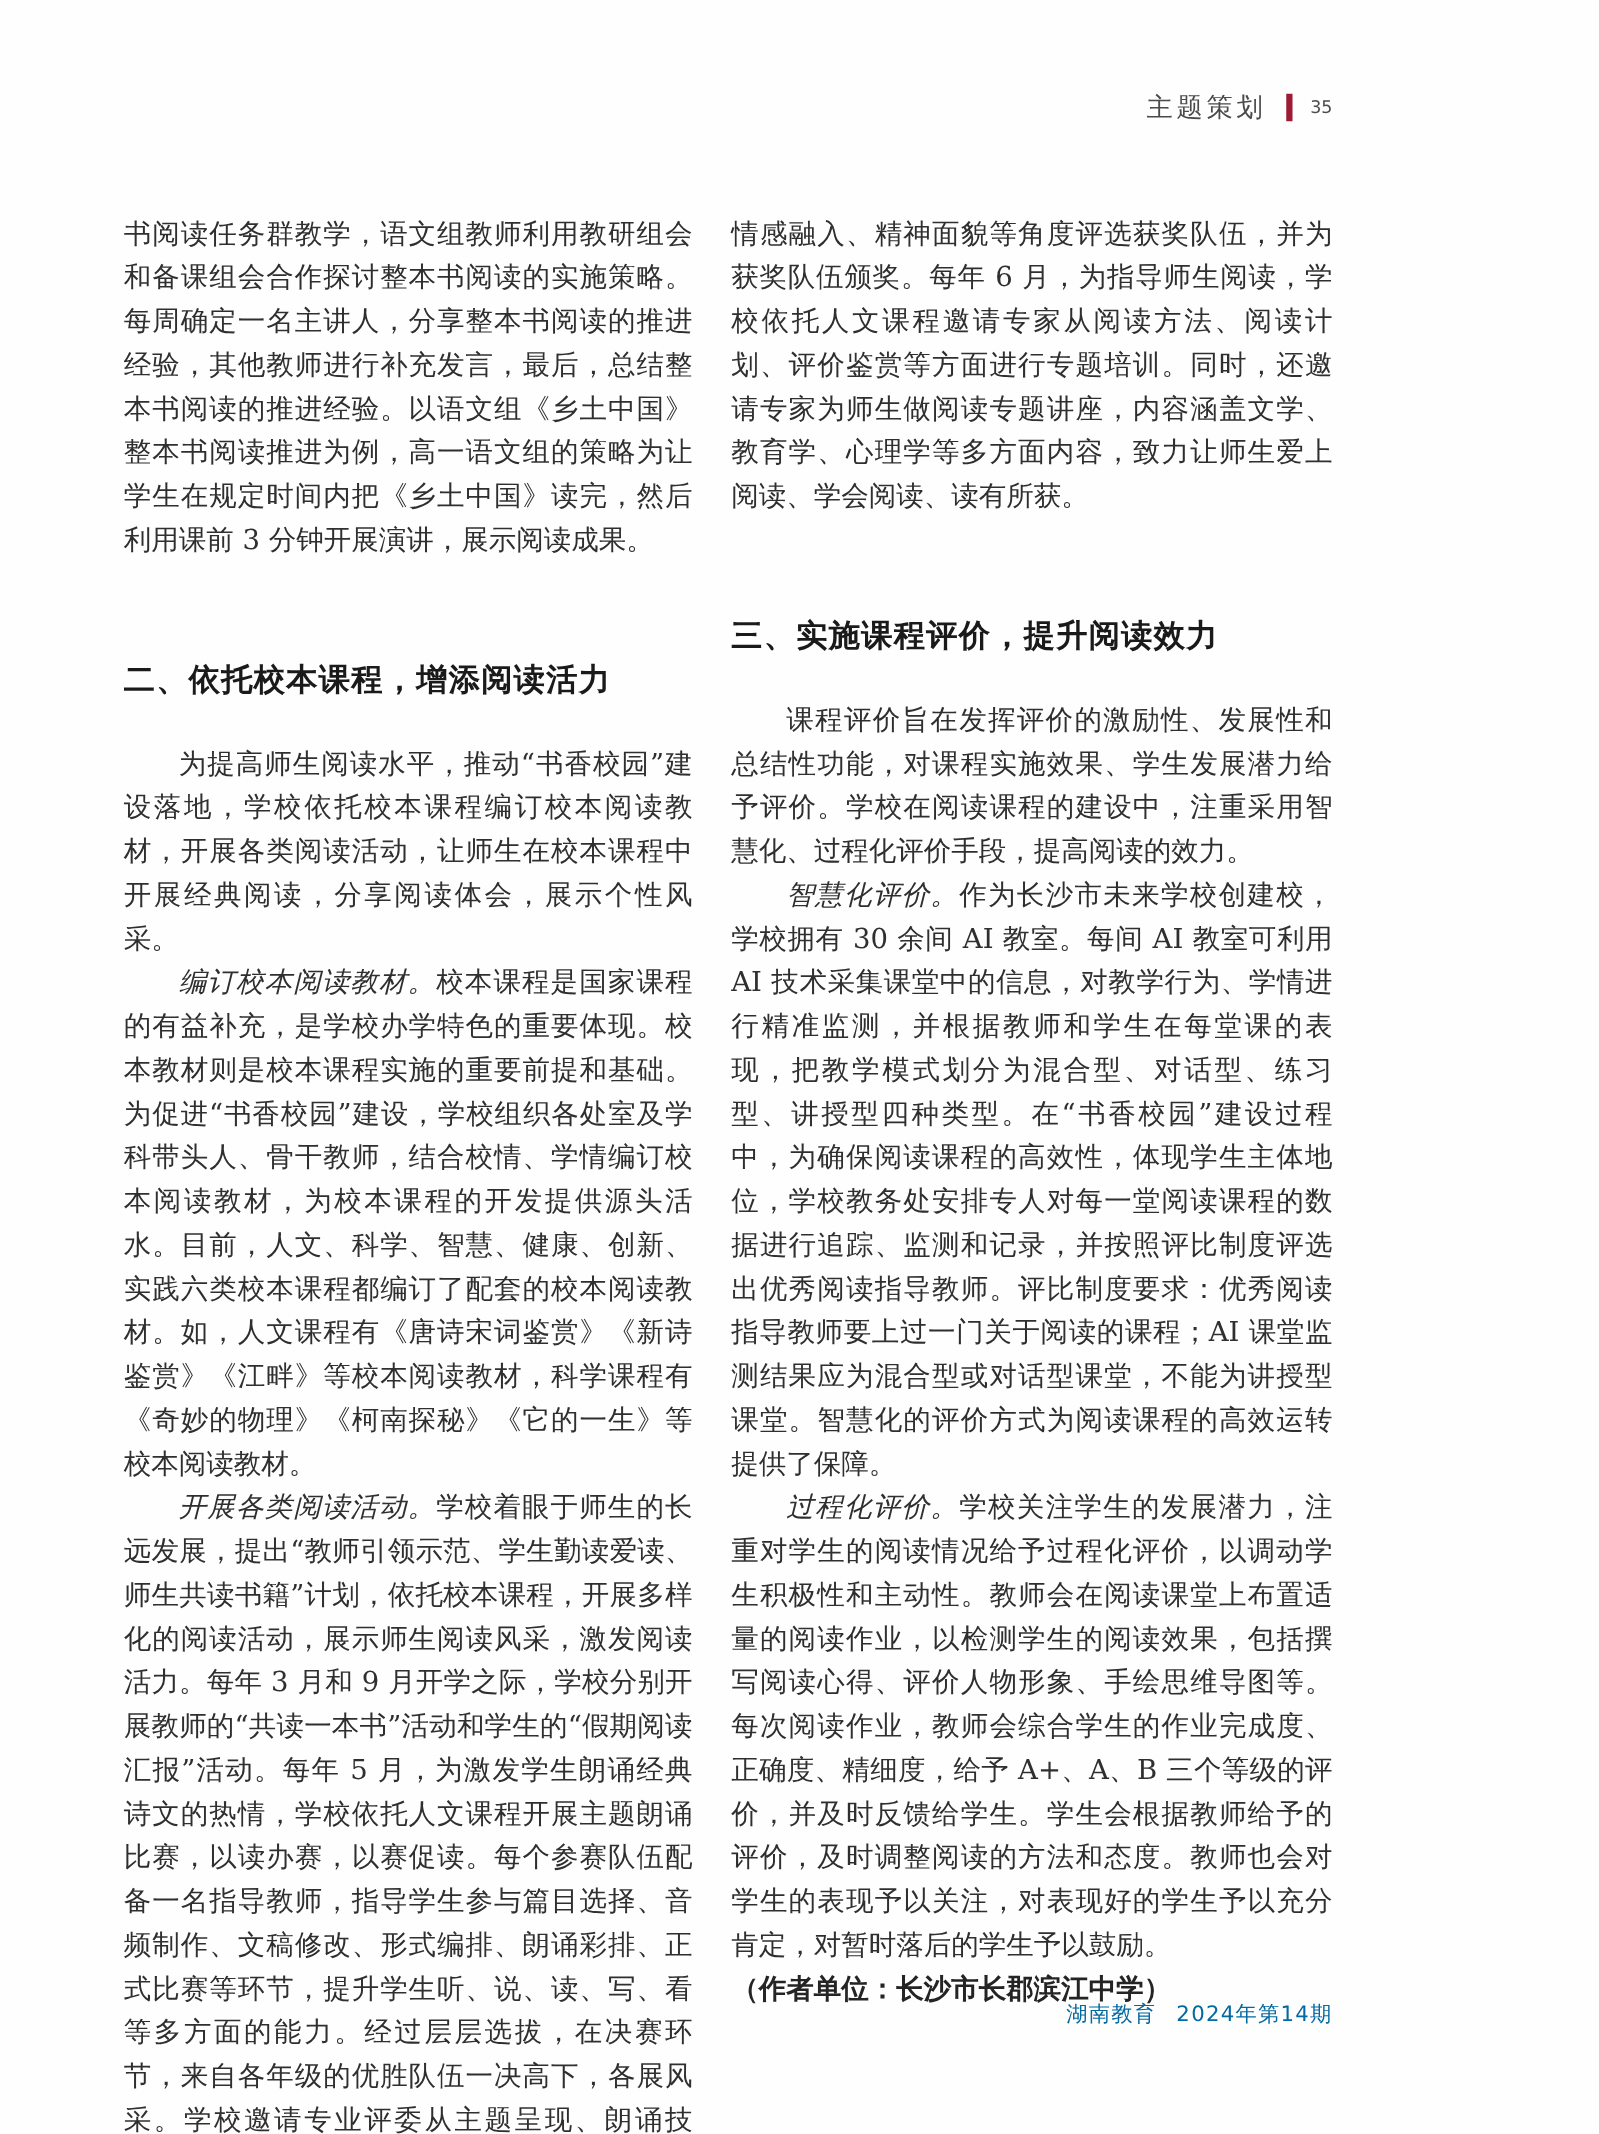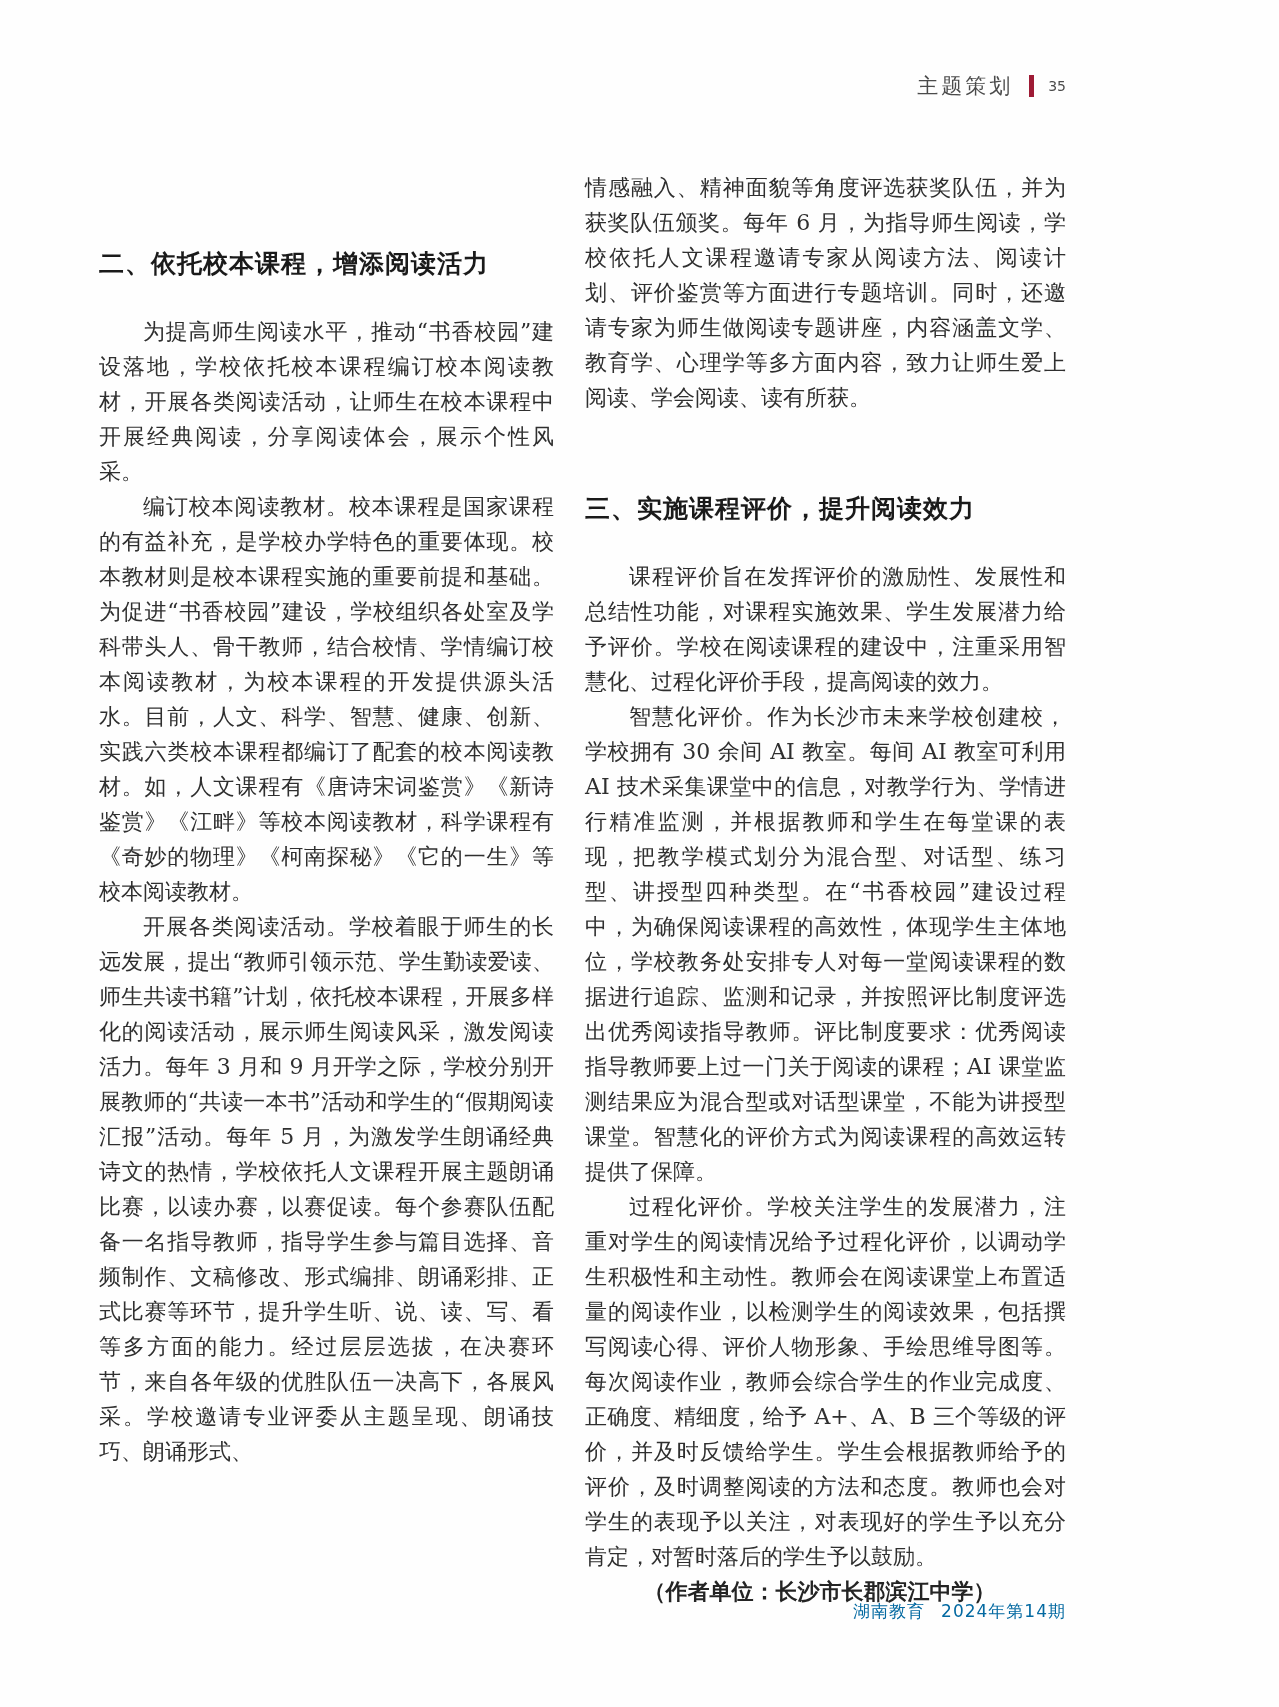--- a/index.html
+++ b/index.html
@@ -30,33 +30,33 @@
     display: flex; gap: 31px;
   }
   .col {
     font-size: 22px; line-height: 35px;
     text-align: justify;
   }
   .col-left  { width: 455px; }
   .col-right { width: 481px; }
   .para { text-align: justify; }
   .para.indent { text-indent: 2em; }
-  .lead { }
+  .lead { font-style: italic; }
 
   .heading {
     font-family: "DejaVu Sans", "Liberation Sans", sans-serif;
     font-weight: 700;
     font-size: 25px; line-height: 36px;
     color: #1a1a1a;
     letter-spacing: 1px;
     margin: 76px 0 32px 0;
   }
 
   .author-line {
-    text-align: center;
+    text-align: left;
     font-weight: 700;
     color: #242424;
     padding-right: 12px;
   }
 
   
   .page-footer {
     position: absolute; top: 1600px; right: 213px;
     font-family: "DejaVu Sans", "Liberation Sans", sans-serif;
     font-size: 17px; color: #0369a1;
@@ -71,20 +71,21 @@
 
   <header class="page-header">
     <span class="section-label">主题策划</span>
     <span class="red-bar" style="background: rgb(158, 27, 53);"></span>
     <span class="page-number">35</span>
   </header>
 
   <main class="columns">
 
     <section class="col col-left">
+      <p class="para">书阅读任务群教学，语文组教师利用教研组会和备课组会合作探讨整本书阅读的实施策略。每周确定一名主讲人，分享整本书阅读的推进经验，其他教师进行补充发言，最后，总结整本书阅读的推进经验。以语文组《乡土中国》整本书阅读推进为例，高一语文组的策略为让学生在规定时间内把《乡土中国》读完，然后利用课前 3 分钟开展演讲，展示阅读成果。</p>
       <h2 class="heading">二、依托校本课程，增添阅读活力</h2>
       <p class="para indent">为提高师生阅读水平，推动“书香校园”建设落地，学校依托校本课程编订校本阅读教材，开展各类阅读活动，让师生在校本课程中开展经典阅读，分享阅读体会，展示个性风采。</p>
       <p class="para indent"><span class="lead">编订校本阅读教材。</span><span>校本课程是国家课程的有益补充，是学校办学特色的重要体现。校本教材则是校本课程实施的重要前提和基础。为促进“书香校园”建设，学校组织各处室及学科带头人、骨干教师，结合校情、学情编订校本阅读教材，为校本课程的开发提供源头活水。目前，人文、科学、智慧、健康、创新、实践六类校本课程都编订了配套的校本阅读教材。如，人文课程有《唐诗宋词鉴赏》《新诗鉴赏》《江畔》等校本阅读教材，科学课程有《奇妙的物理》《柯南探秘》《它的一生》等校本阅读教材。</span></p>
       <p class="para indent"><span class="lead">开展各类阅读活动。</span><span>学校着眼于师生的长远发展，提出“教师引领示范、学生勤读爱读、师生共读书籍”计划，依托校本课程，开展多样化的阅读活动，展示师生阅读风采，激发阅读活力。每年 3 月和 9 月开学之际，学校分别开展教师的“共读一本书”活动和学生的“假期阅读汇报”活动。每年 5 月，为激发学生朗诵经典诗文的热情，学校依托人文课程开展主题朗诵比赛，以读办赛，以赛促读。每个参赛队伍配备一名指导教师，指导学生参与篇目选择、音频制作、文稿修改、形式编排、朗诵彩排、正式比赛等环节，提升学生听、说、读、写、看等多方面的能力。经过层层选拔，在决赛环节，来自各年级的优胜队伍一决高下，各展风采。学校邀请专业评委从主题呈现、朗诵技巧、朗诵形式、</span></p>
     </section>
 
     <section class="col col-right">
       <p class="para">情感融入、精神面貌等角度评选获奖队伍，并为获奖队伍颁奖。每年 6 月，为指导师生阅读，学校依托人文课程邀请专家从阅读方法、阅读计划、评价鉴赏等方面进行专题培训。同时，还邀请专家为师生做阅读专题讲座，内容涵盖文学、教育学、心理学等多方面内容，致力让师生爱上阅读、学会阅读、读有所获。</p>
       <h2 class="heading">三、实施课程评价，提升阅读效力</h2>
       <p class="para indent">课程评价旨在发挥评价的激励性、发展性和总结性功能，对课程实施效果、学生发展潜力给予评价。学校在阅读课程的建设中，注重采用智慧化、过程化评价手段，提高阅读的效力。</p>

